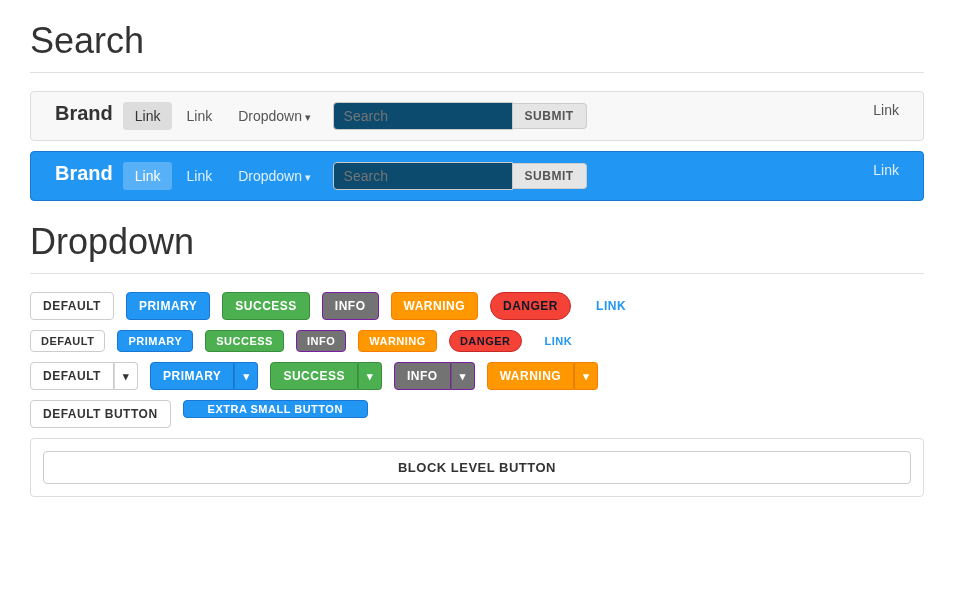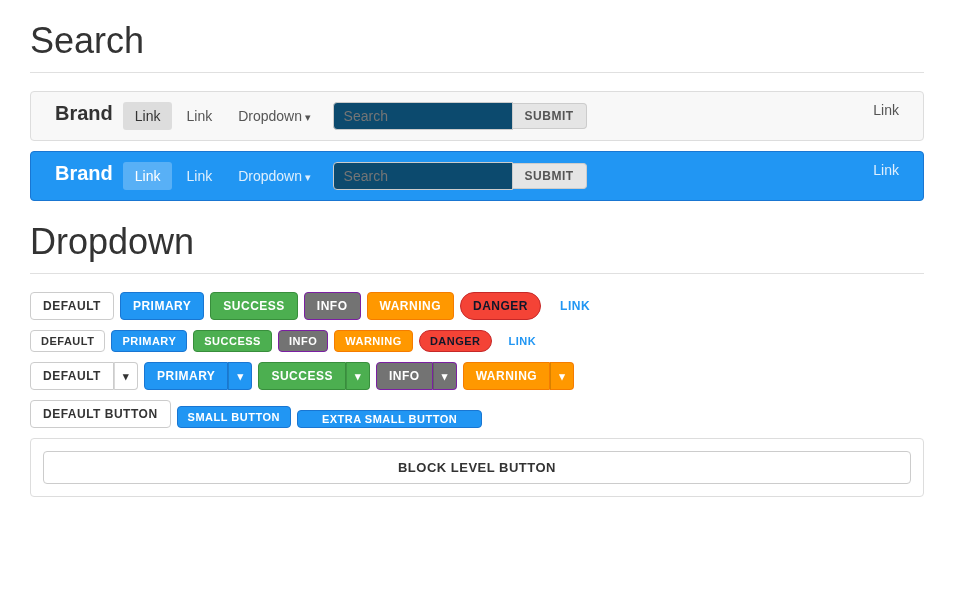--- a/index.html
+++ b/index.html
@@ -128,22 +128,22 @@
       color: rgba(255,255,255,0.85);
     }
 
     
     .buttons-section {
       margin-top: 20px;
     }
 
     .button-row {
       display: flex;
-      align-items: flex-end;
-      gap: 6px;
+      align-items: flex-start;
+      gap: 12px;
       margin-bottom: 10px;
       flex-wrap: wrap;
     }
 
     .btn {
       display: inline-flex;
       align-items: center;
       justify-content: center;
       padding: 6px 12px;
       font-size: 12px;
@@ -303,20 +303,19 @@
       <button class="btn btn-info btn-caret">▾</button>
     </div>
     <div class="btn-split">
       <button class="btn btn-warning btn-main">WARNING</button>
       <button class="btn btn-warning btn-caret">▾</button>
     </div>
   </div>
 
   <div class="button-row">
     <button class="btn btn-default">DEFAULT BUTTON</button>
-    <button class="btn btn-primary btn-sm">SMALL BUTTON</button>
     <button class="btn btn-primary btn-xsm">EXTRA SMALL BUTTON</button>
   </div>
 
   <div class="btn-block-container">
     <button class="btn-block">BLOCK LEVEL BUTTON</button>
   </div>
 </div>
 
 </body></html>

